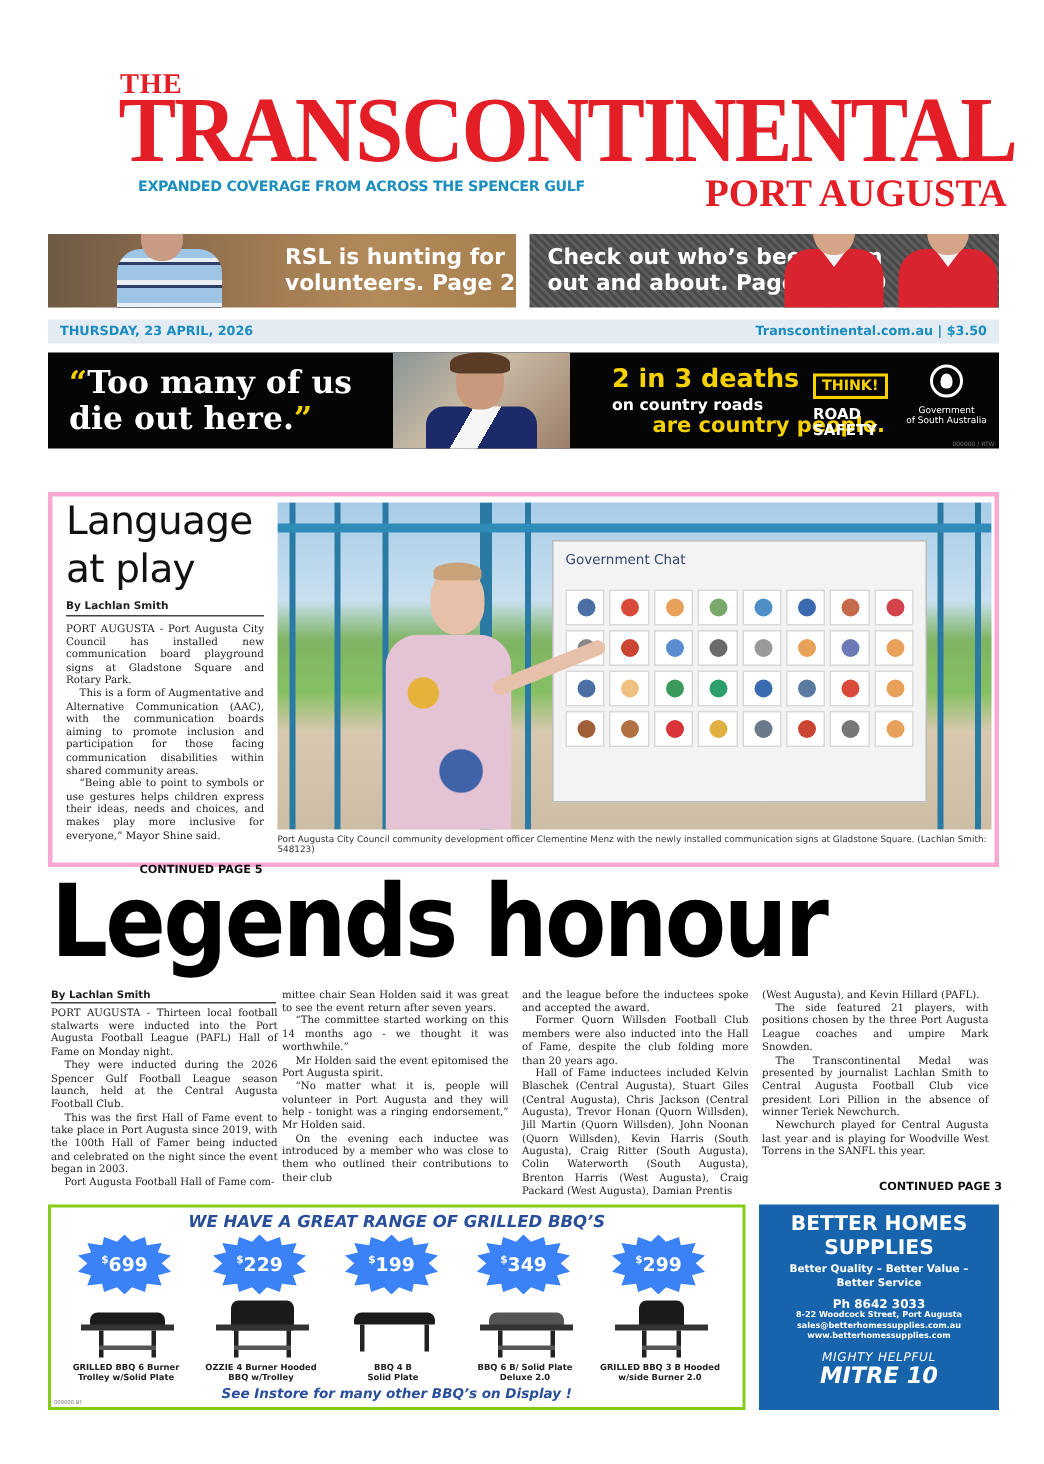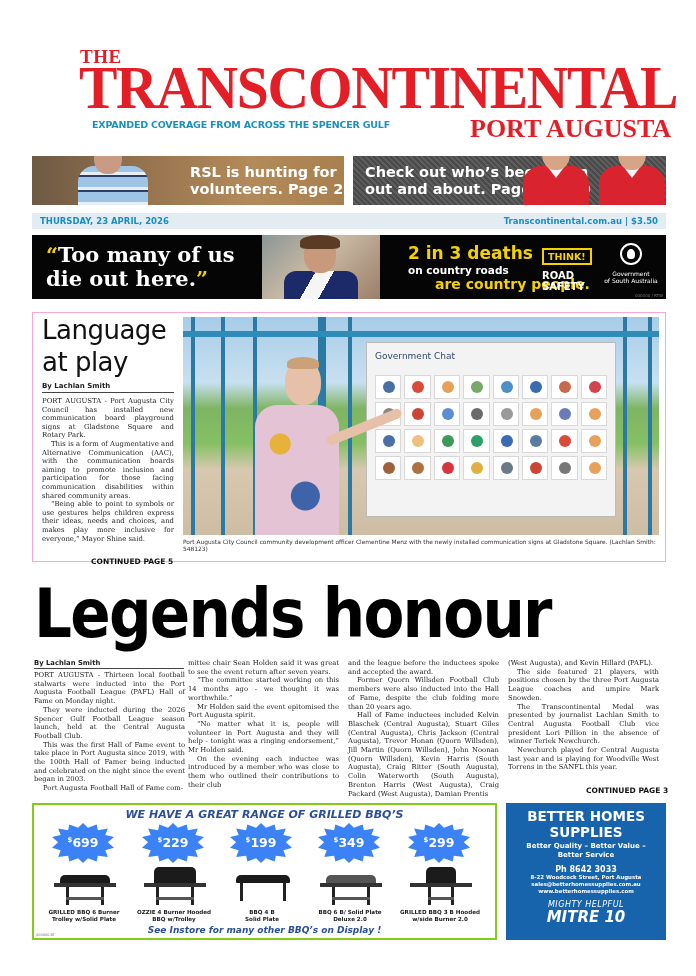--- a/index.html
+++ b/index.html
@@ -49,21 +49,21 @@
   .ad-road .stat .low { color: #f5d100; font-size: 14px; margin-left: 27px; }
   .ad-road .think { position: absolute; left: 510px; top: 10px; font-family: "DejaVu Sans", sans-serif; font-weight: bold; }
   .ad-road .think .box { border: 2px solid #f5d100; color: #f5d100; font-size: 9.5px; padding: 1px 4px; display: inline-block; }
   .ad-road .think .rs { color: #fff; font-size: 10px; line-height: 11px; margin-top: 5px; }
   .ad-road .gov { position: absolute; left: 568px; top: 8px; width: 62px; text-align: center; color: #fff; font-family: "DejaVu Sans", sans-serif; font-size: 6px; line-height: 7px; }
   .ad-road .gov .crest { width: 22px; height: 22px; border: 2px solid #fff; border-radius: 50%; margin: 0 auto 5px; position: relative; }
   .ad-road .gov .crest::after { content: ""; position: absolute; left: 5px; top: 4px; width: 8px; height: 10px; border-radius: 50% 50% 40% 40%; background: #fff; }
   .ad-road .ref { position: absolute; right: 3px; bottom: 1px; color: #777; font-family: "DejaVu Sans", sans-serif; font-size: 4px; }
 
   
-  .lang-box { position: absolute; left: 32px; top: 312px; width: 634px; height: 250px; border: 1px solid #f9a8d4; }
+  .lang-box { position: absolute; left: 32px; top: 328px; width: 634px; height: 250px; border: 3px solid #f9a8d4; }
   .lang-head { position: absolute; left: 9px; top: 1px; font-family: "DejaVu Sans", sans-serif; font-size: 26px; line-height: 32px; color: #111; letter-spacing: -0.5px; }
   .lang-byline { position: absolute; left: 9px; top: 69px; width: 132px; font-family: "DejaVu Sans", sans-serif; font-weight: bold; font-size: 7px; border-bottom: 1px solid #444; padding-bottom: 2px; }
   .lang-body { position: absolute; left: 9px; top: 84px; width: 132px; font-size: 6.9px; line-height: 8.6px; text-align: justify; color: #222; }
   .lang-body p { text-indent: 9px; }
   .lang-body p:first-child { text-indent: 0; }
   .lang-cont { position: absolute; left: 58px; top: 244px; font-family: "DejaVu Sans", sans-serif; font-weight: bold; font-size: 7.5px; color: #111; text-align: center; }
 
   .lang-photo { position: absolute; left: 150px; top: 4px; width: 476px; height: 218px; overflow: hidden; background: linear-gradient(180deg, #a8cce8 0%, #c8e0ef 30%, #7fb463 42%, #86c063 58%, #d8c8b0 70%, #cdbda4 100%); }
   .lang-photo .fence-top { position: absolute; left: 0; top: 14px; width: 100%; height: 6px; background: #2f8bb8; }
   .lang-photo .bar { position: absolute; top: 0; width: 4px; height: 100%; background: #2a7aa3; }

